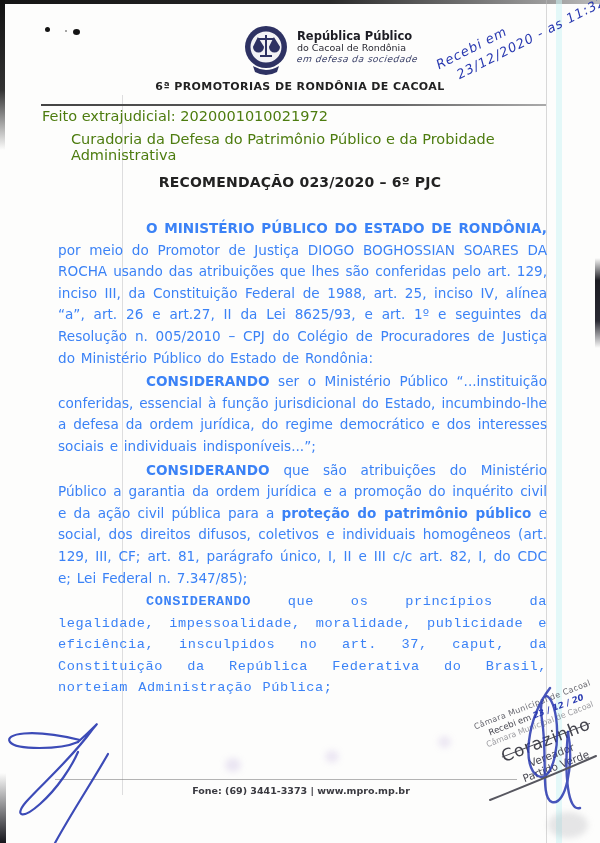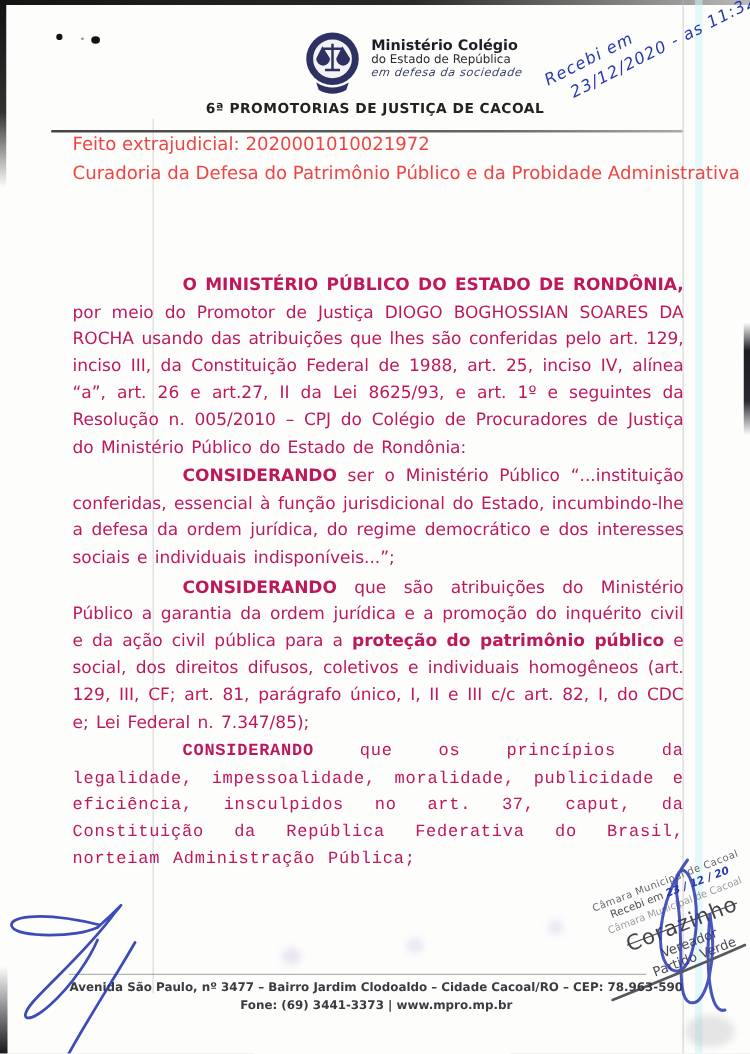--- a/index.html
+++ b/index.html
@@ -31,27 +31,27 @@
   .logo-text { padding-top:6px; line-height:1.15; }
   .org-name { font-size:11.5px; font-weight:bold; color:#1d1d24; }
   .org-sub { font-size:9.5px; color:#2a2a33; }
   .org-motto { font-size:9px; font-style:italic; color:#3a4068;
     transform:skewX(-8deg); letter-spacing:.5px; }
   .office-title { position:absolute; left:0; top:80px; width:100%; text-align:center;
     font-size:11px; font-weight:bold; letter-spacing:.4px; color:#222; }
   .header-rule { position:absolute; left:41px; top:104px; width:505px; height:2px;
     background:linear-gradient(90deg,#444 0%,#666 70%,#aaa 100%); }
   
-  .meta-line { position:absolute; left:58px; font-size:14.5px; color:#ef4444; }
+  .meta-line { position:absolute; left:42px; font-size:14.5px; color:#4d7c0f; }
   .doc-title { position:absolute; left:0; top:174px; width:100%; text-align:center;
     font-size:14px; font-weight:bold; color:#222; letter-spacing:.2px; }
   
   .body-text { position:absolute; left:58px; top:218px; width:489px; }
   .para { font-size:13.6px; line-height:21.6px; text-align:justify;
-    text-indent:88px; color:#be185d; margin-bottom:2px; word-spacing:1.5px; }
+    text-indent:88px; color:#3b82f6; margin-bottom:2px; word-spacing:1.5px; }
   .para:nth-child(4) { letter-spacing:.6px;font-family:Liberation Mono, monospace; }
   .para:nth-child(5) { letter-spacing:1px; margin-top:5px; }
   .b { font-weight:bold; }
   
   .footer-rule { position:absolute; left:55px; top:779px; width:462px; height:1px;
     background:rgba(130,130,130,.6); }
   .footer { position:absolute; left:55px; top:784px; width:492px; text-align:center;
     font-size:9.5px; font-weight:bold; color:#3a3a40; line-height:1.45; }
   
   .hand-note { position:absolute; left:433px; top:58px; transform:rotate(-27deg);
@@ -97,46 +97,46 @@
     <span>
       <svg width="46" height="52" viewBox="0 0 46 52">
         <circle cx="23" cy="23" r="21" fill="#2e3263"></circle>
         <circle cx="23" cy="23" r="16.5" fill="#f2f2f5"></circle>
         <circle cx="23" cy="23" r="16.5" fill="none" stroke="#2e3263" stroke-width="2"></circle>
         <path d="M23 11 L23 31 M15 15 L31 15 M15 15 l-4 8 a4.5 4.5 0 0 0 9 0 z M31 15 l-4 8 a4.5 4.5 0 0 0 9 0 z M17 32 h12" stroke="#2e3263" stroke-width="2" fill="#2e3263"></path>
         <path d="M10 42 q13 8 26 0 l-2 6 q-11 6 -22 0 z" fill="#2e3263"></path>
       </svg>
     </span>
     <span class="logo-text">
-      <div class="org-name">Ministério Colégio</div>
-      <div class="org-sub">do Estado de República</div>
+      <div class="org-name">República Público</div>
+      <div class="org-sub">do Cacoal de Rondônia</div>
       <div class="org-motto">em defesa da sociedade</div>
     </span>
   </div>
-  <div class="office-title">6ª PROMOTORIAS DE JUSTIÇA DE CACOAL</div>
+  <div class="office-title">6ª PROMOTORIAS DE RONDÔNIA DE CACOAL</div>
   <div class="header-rule"></div>
 
   <div class="hand-note">
     <div class="l1">Recebi em</div>
     <div class="l2">23/12/2020 - as 11:32</div>
   </div>
 
   <div class="meta-line" style="top:108px;">Feito extrajudicial: 2020001010021972</div>
-  <div class="meta-line" style="top:131px;">Curadoria da Defesa do Patrimônio Público e da Probidade Administrativa</div>
+  <div class="meta-line" style="top:131px;margin-left:29px;">Curadoria da Defesa do Patrimônio Público e da Probidade Administrativa</div>
+  <div class="doc-title">RECOMENDAÇÃO 023/2020 – 6º PJC</div>
 
   <div class="body-text">
       <p class="para"><span class="b">O MINISTÉRIO PÚBLICO DO ESTADO DE RONDÔNIA,</span><span> por meio do Promotor de Justiça DIOGO BOGHOSSIAN SOARES DA ROCHA usando das atribuições que lhes são conferidas pelo art. 129, inciso III, da Constituição Federal de 1988, art. 25, inciso IV, alínea “a”, art. 26 e art.27, II da Lei 8625/93, e art. 1º e seguintes da Resolução n. 005/2010 – CPJ do Colégio de Procuradores de Justiça do Ministério Público do Estado de Rondônia:</span></p>
       <p class="para"><span class="b">CONSIDERANDO</span><span> ser o Ministério Público “...instituição conferidas, essencial à função jurisdicional do Estado, incumbindo-lhe a defesa da ordem jurídica, do regime democrático e dos interesses sociais e individuais indisponíveis...”;</span></p>
       <p class="para"><span class="b">CONSIDERANDO</span><span> que são atribuições do Ministério Público a garantia da ordem jurídica e a promoção do inquérito civil e da ação civil pública para a </span><span class="b">proteção do patrimônio público</span><span> e social, dos direitos difusos, coletivos e individuais homogêneos (art. 129, III, CF; art. 81, parágrafo único, I, II e III c/c art. 82, I, do CDC e; Lei Federal n. 7.347/85);</span></p>
       <p class="para"><span class="b">CONSIDERANDO</span><span> que os princípios da legalidade, impessoalidade, moralidade, publicidade e eficiência, insculpidos no art. 37, caput, da Constituição da República Federativa do Brasil, norteiam Administração Pública;</span></p>
     </div>
 
   <div class="footer-rule"></div>
   <div class="footer">
-    <div>Avenida São Paulo, nº 3477 – Bairro Jardim Clodoaldo – Cidade Cacoal/RO – CEP: 78.963-590</div>
     <div>Fone: (69) 3441-3373 | www.mpro.mp.br</div>
   </div>
 
   <svg class="sig-svg" width="220" height="143" viewBox="0 0 220 143">
     <g fill="none" stroke="#2838b0" stroke-width="2.2" stroke-linecap="round" opacity="0.9">
       <path d="M80 40 C 30 28, 4 34, 10 42 C 16 50, 60 50, 78 42"></path>
       <path d="M78 42 C 96 26, 102 18, 92 30 C 72 58, 40 86, 26 102 C 14 116, 22 120, 40 104 C 58 88, 72 66, 78 52"></path>
       <path d="M55 143 C 72 112, 92 82, 108 54"></path>
     </g>
   </svg>

